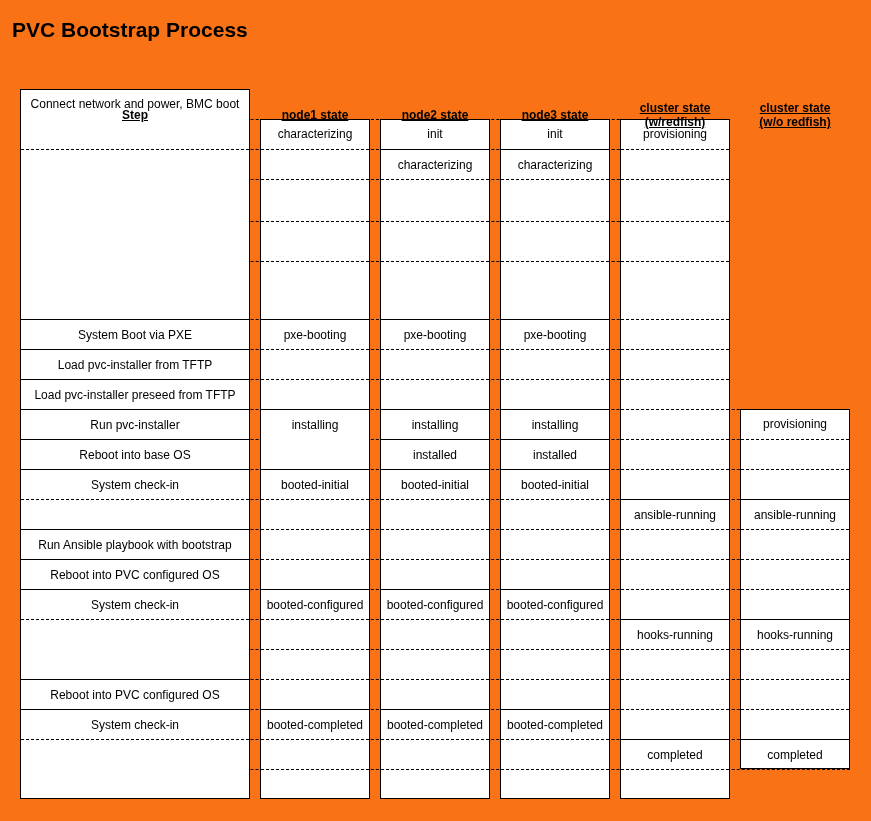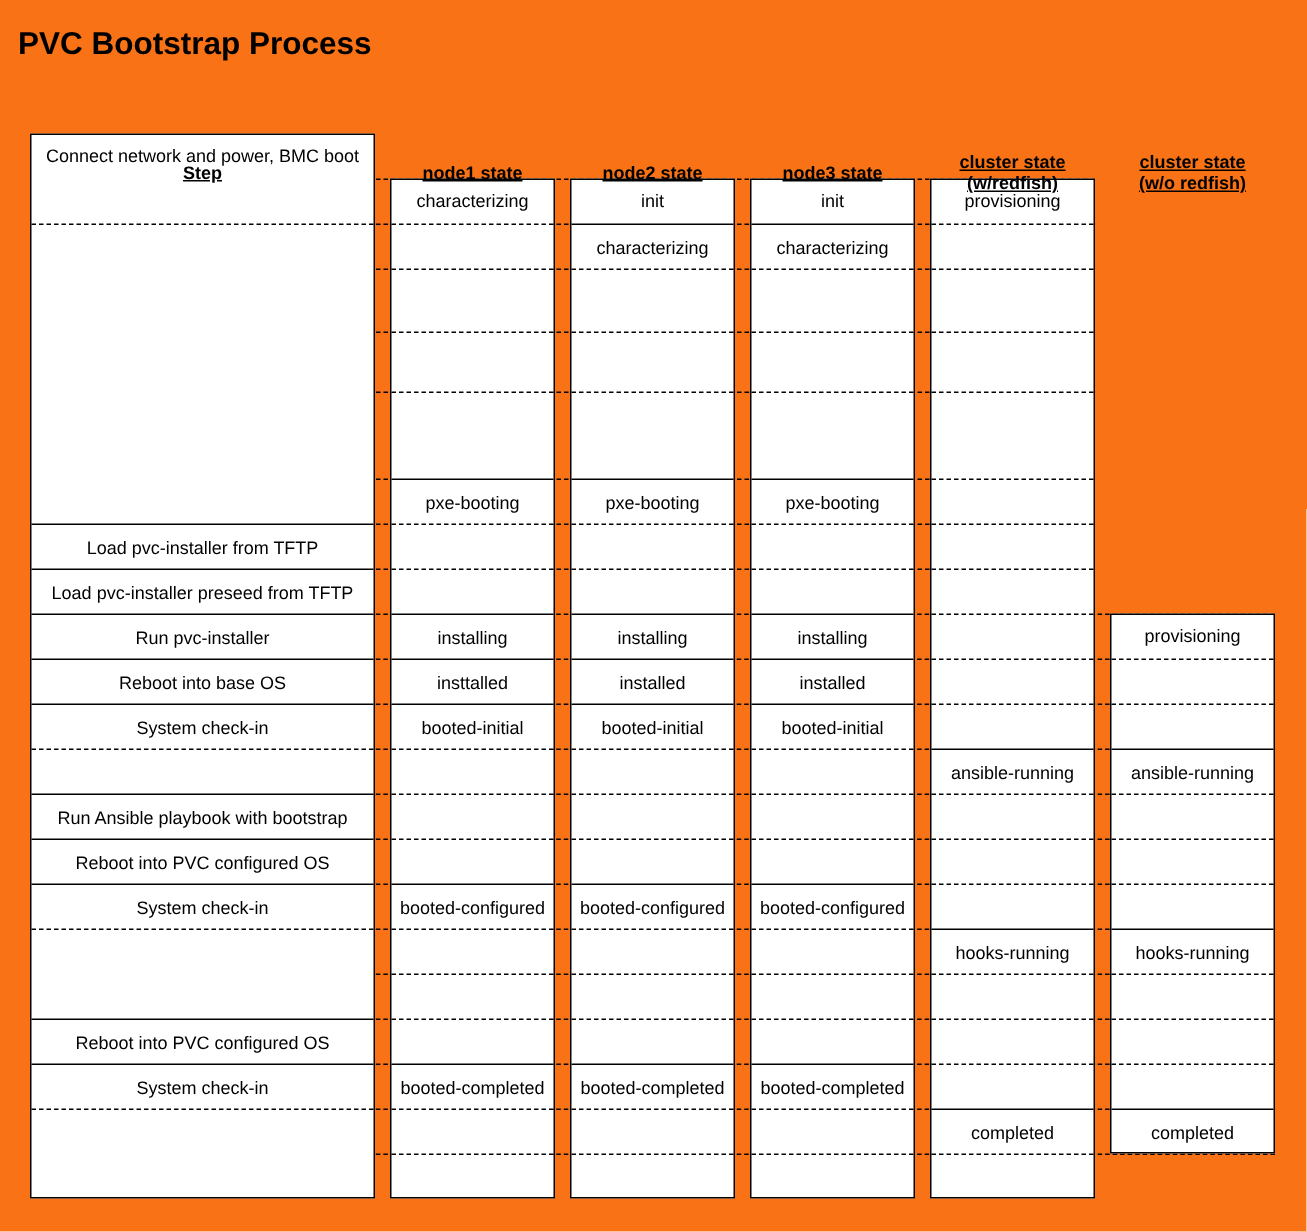--- a/index.html
+++ b/index.html
@@ -104,20 +104,21 @@
       <div class="col-header" style="left: 260px; width: 110px;">node1 state</div>
       <div class="col-header" style="left: 380px; width: 110px;">node2 state</div>
       <div class="col-header" style="left: 500px; width: 110px;">node3 state</div>
       <div class="col-header" style="left: 620px; width: 110px;">cluster state
 (w/redfish)</div>
       <div class="col-header" style="left: 740px; width: 110px;">cluster state
 (w/o redfish)</div>
       <div class="col-box" style="left: 20px; top: 89px; width: 230px; height: 710px;">
         <div class="cell-row" style="top: -1px; height: 30px;">Connect network and power, BMC boot</div>
         <div class="cell-row sep-dashed" style="top: 59px; height: 30px;"></div>
+        <div class="cell-row sep-solid" style="top: 229px; height: 30px;">System Boot via PXE</div>
         <div class="cell-row sep-solid" style="top: 259px; height: 30px;">Load pvc-installer from TFTP</div>
         <div class="cell-row sep-solid" style="top: 289px; height: 30px;">Load pvc-installer preseed from TFTP</div>
         <div class="cell-row sep-solid" style="top: 349px; height: 30px;">Reboot into base OS</div>
         <div class="cell-row sep-solid" style="top: 319px; height: 30px;">Run pvc-installer</div>
         <div class="cell-row sep-solid" style="top: 379px; height: 30px;">System check-in</div>
         <div class="cell-row sep-dashed" style="top: 409px; height: 30px;"></div>
         <div class="cell-row sep-solid" style="top: 439px; height: 30px;">Run Ansible playbook with bootstrap</div>
         <div class="cell-row sep-solid" style="top: 469px; height: 30px;">Reboot into PVC configured OS</div>
         <div class="cell-row sep-solid" style="top: 499px; height: 30px;">System check-in</div>
         <div class="cell-row sep-dashed" style="top: 529px; height: 30px;"></div>
@@ -128,21 +129,20 @@
       <div class="col-box" style="left: 260px; top: 119px; width: 110px; height: 680px;">
         <div class="cell-row" style="top: -1px; height: 30px;">characterizing</div>
         <div class="cell-row sep-dashed" style="top: 29px; height: 30px;"></div>
         <div class="cell-row sep-dashed" style="top: 59px; height: 42px;"></div>
         <div class="cell-row sep-dashed" style="top: 101px; height: 40px;"></div>
         <div class="cell-row sep-dashed" style="top: 141px; height: 58px;"></div>
         <div class="cell-row sep-solid" style="top: 199px; height: 30px;">pxe-booting</div>
         <div class="cell-row sep-dashed" style="top: 229px; height: 30px;"></div>
         <div class="cell-row sep-dashed" style="top: 259px; height: 30px;"></div>
         <div class="cell-row sep-solid" style="top: 289px; height: 30px;">installing</div>
-        <div class="cell-row sep-solid" style="top: 319px; height: 30px;">insttalled</div>
         <div class="cell-row sep-solid" style="top: 349px; height: 30px;">booted-initial</div>
         <div class="cell-row sep-dashed" style="top: 379px; height: 30px;"></div>
         <div class="cell-row sep-dashed" style="top: 409px; height: 30px;"></div>
         <div class="cell-row sep-dashed" style="top: 439px; height: 30px;"></div>
         <div class="cell-row sep-solid" style="top: 469px; height: 30px;">booted-configured</div>
         <div class="cell-row sep-dashed" style="top: 499px; height: 30px;"></div>
         <div class="cell-row sep-dashed" style="top: 529px; height: 30px;"></div>
         <div class="cell-row sep-dashed" style="top: 559px; height: 30px;"></div>
         <div class="cell-row sep-solid" style="top: 589px; height: 30px;">booted-completed</div>
         <div class="cell-row sep-dashed" style="top: 619px; height: 30px;"></div>

